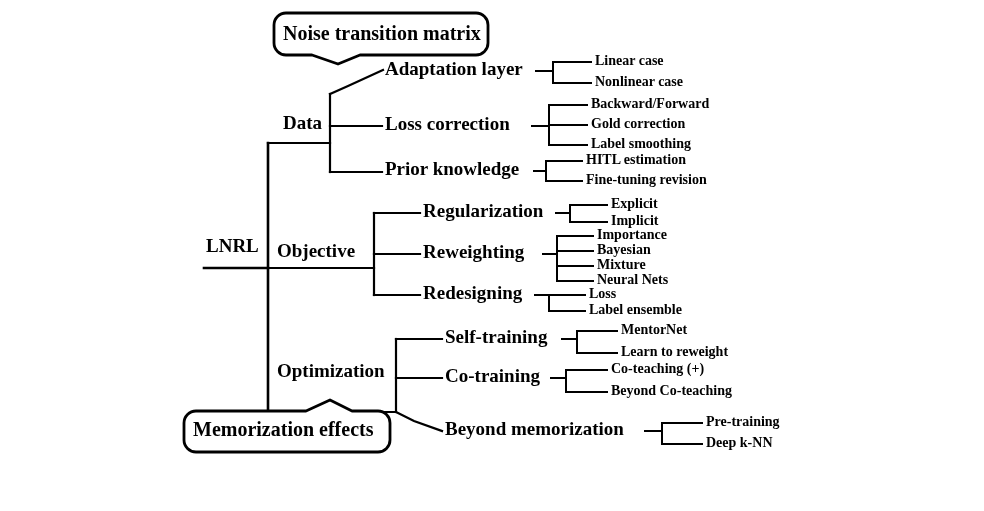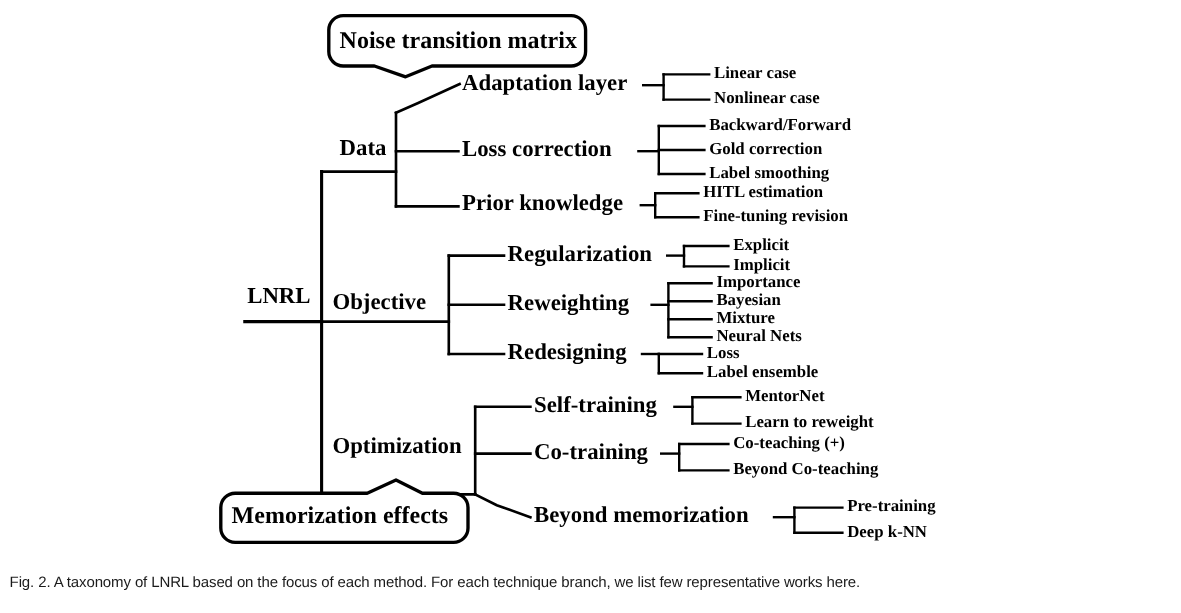--- a/index.html
+++ b/index.html
@@ -149,15 +149,14 @@
 
     <g>
       <path class="callout" d="M196,411 H306 L330,400 L352,411 H378 a12,12 0 0 1 12,12 V440
                a12,12 0 0 1 -12,12 H196 a12,12 0 0 1 -12,-12 V423
                a12,12 0 0 1 12,-12 Z"></path>
       <text class="lbl box-lbl" x="193" y="431">Memorization effects</text>
     </g>
 
   </svg>
 
-  <div class="caption">Fig. 2. A taxonomy of LNRL based on the focus of each method. For each technique branch, we list few representative works here.</div>
 
 </div>
 
 </body></html>

